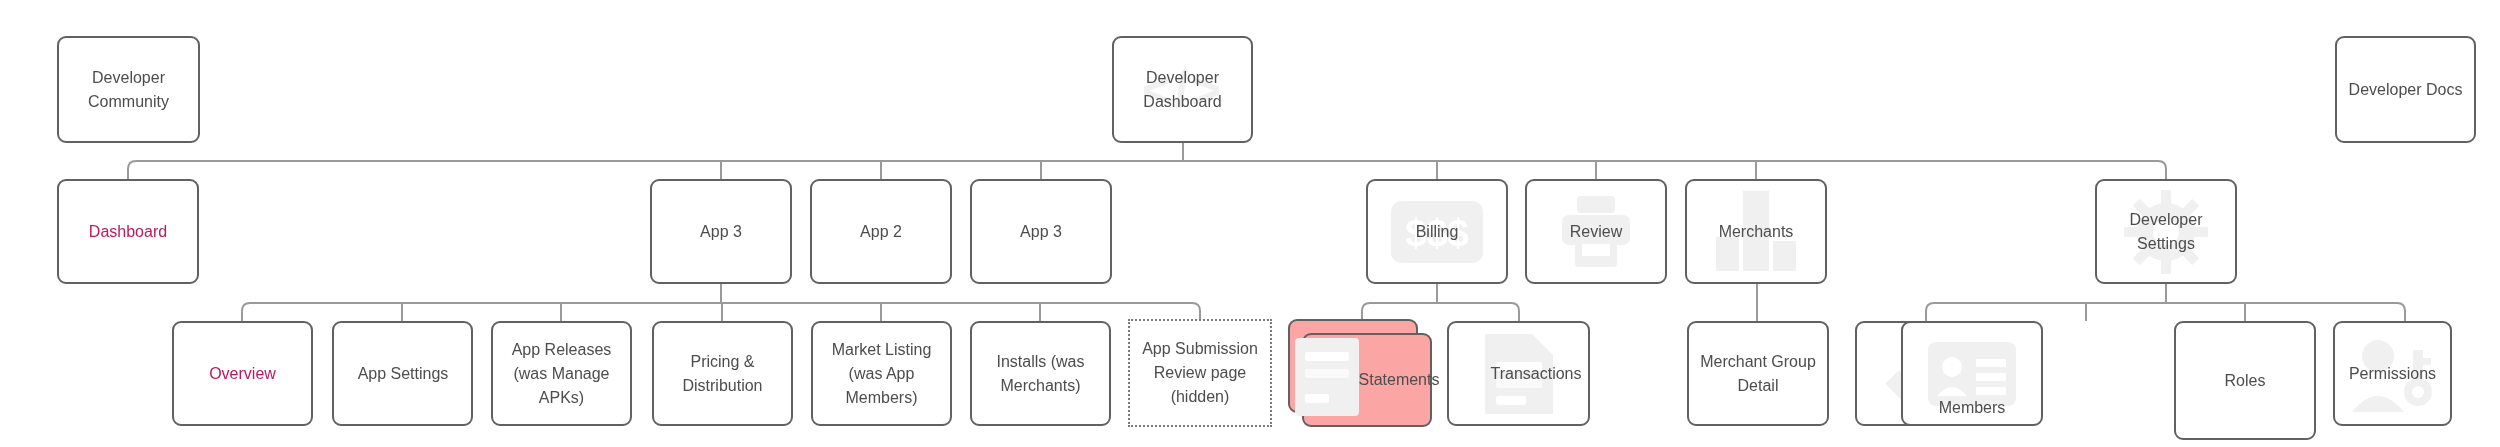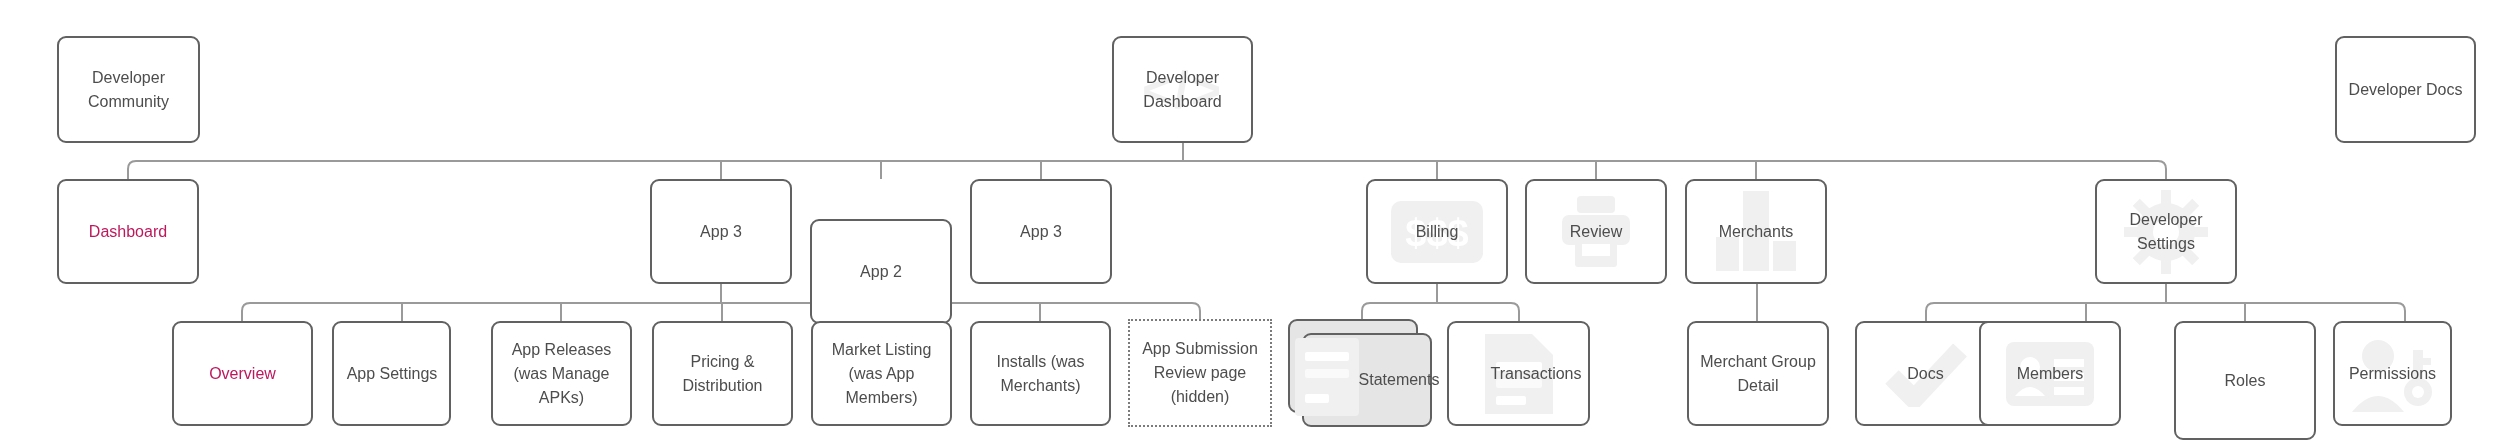--- a/index.html
+++ b/index.html
@@ -26,21 +26,21 @@
   .node .wm{
     position:absolute;left:0;top:0;right:0;bottom:0;
     display:flex;align-items:center;justify-content:center;
     overflow:hidden;pointer-events:none;
   }
   .node .label{position:relative;z-index:2;}
   .node.emphasis .label{color:#be185d;}
   .stack-wrap{position:absolute;z-index:1;}
   .stack-wrap .layer{
     position:absolute;box-sizing:border-box;
-    background:#e5e5e5;border:2px solid #616161;border-radius:9px;
+    background:#fca5a5;border:2px solid #616161;border-radius:9px;
   }
   .stack-wrap .layer.front{
     display:flex;align-items:center;justify-content:center;
     text-align:center;font-size:16px;line-height:1.5;color:#4d4d4d;padding:4px 9px;
   }
   .wm-code{font-weight:bold;font-size:52px;letter-spacing:2px;}
 </style>
 </head>
 <body>
 
@@ -63,21 +63,21 @@
     </div>
     <div class="node" style="left: 2335px; top: 36px; width: 141px; height: 107px;">
       <span class="label">Developer Docs</span>
     </div>
     <div class="node emphasis" style="left: 57px; top: 179px; width: 142px; height: 105px;">
       <span class="label">Dashboard</span>
     </div>
     <div class="node" style="left: 650px; top: 179px; width: 142px; height: 105px;">
       <span class="label">App 3</span>
     </div>
-    <div class="node" style="left: 810px; top: 179px; width: 142px; height: 105px; margin-top: 40px;">
+    <div class="node" style="left: 810px; top: 179px; width: 142px; height: 105px;">
       <span class="label">App 2</span>
     </div>
     <div class="node" style="left: 970px; top: 179px; width: 142px; height: 105px;">
       <span class="label">App 3</span>
     </div>
     <div class="node" style="left: 1366px; top: 179px; width: 142px; height: 105px;">
       <span class="wm">
         <svg width="92" height="62" viewBox="0 0 92 62">
           <rect x="0" y="0" width="92" height="62" rx="10" fill="#f0f0f0"></rect>
           <text x="46" y="45" font-size="38" font-weight="bold" fill="#ffffff" text-anchor="middle">$$$</text>
@@ -121,21 +121,21 @@
             <circle cx="43" cy="43" r="29"></circle>
           </g>
           <circle cx="43" cy="43" r="13" fill="#ffffff"></circle>
         </svg>
       </span>
       <span class="label">Developer Settings</span>
     </div>
     <div class="node emphasis" style="left: 172px; top: 321px; width: 141px; height: 105px;">
       <span class="label">Overview</span>
     </div>
-    <div class="node" style="left: 332px; top: 321px; width: 119px; height: 105px; padding-left: 10px;">
+    <div class="node" style="left: 332px; top: 321px; width: 141px; height: 105px; padding-left: 10px;">
       <span class="label">App Settings</span>
     </div>
     <div class="node" style="left: 491px; top: 321px; width: 141px; height: 105px;">
       <span class="label">App Releases (was Manage APKs)</span>
     </div>
     <div class="node" style="left: 652px; top: 321px; width: 141px; height: 105px;">
       <span class="label">Pricing &amp; Distribution</span>
     </div>
     <div class="node" style="left: 811px; top: 321px; width: 141px; height: 105px;">
       <span class="label">Market Listing (was App Members)</span>
@@ -173,21 +173,21 @@
       <span class="label">Merchant Group Detail</span>
     </div>
     <div class="node" style="left: 1855px; top: 321px; width: 141px; height: 105px;">
       <span class="wm">
         <svg width="82" height="66" viewBox="0 0 82 66">
           <path d="M7 36 L29 58 L75 9" stroke="#f0f0f0" stroke-width="19" fill="none"></path>
         </svg>
       </span>
       <span class="label">Docs</span>
     </div>
-    <div class="node" style="left: 1979px; top: 321px; width: 142px; height: 105px;">
+    <div class="node" style="left: 1901px; top: 321px; width: 142px; height: 105px; align-items: flex-end;">
       <span class="wm">
         <svg width="88" height="64" viewBox="0 0 88 64">
           <rect x="0" y="0" width="88" height="64" rx="8" fill="#f0f0f0"></rect>
           <circle cx="24" cy="25" r="10" fill="#ffffff"></circle>
           <path d="M9 54 Q24 36 39 54 Z" fill="#ffffff"></path>
           <rect x="48" y="17" width="30" height="8" fill="#ffffff"></rect>
           <rect x="48" y="31" width="30" height="8" fill="#ffffff"></rect>
           <rect x="48" y="45" width="30" height="8" fill="#ffffff"></rect>
         </svg>
       </span>

